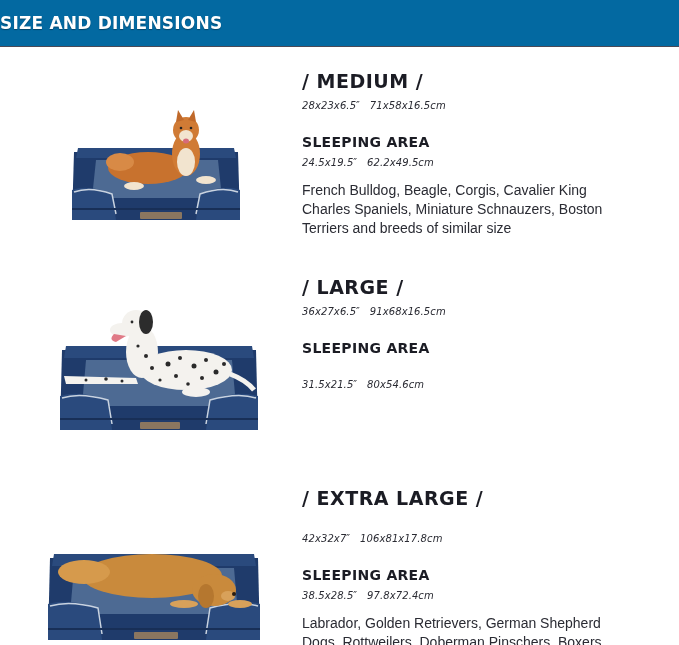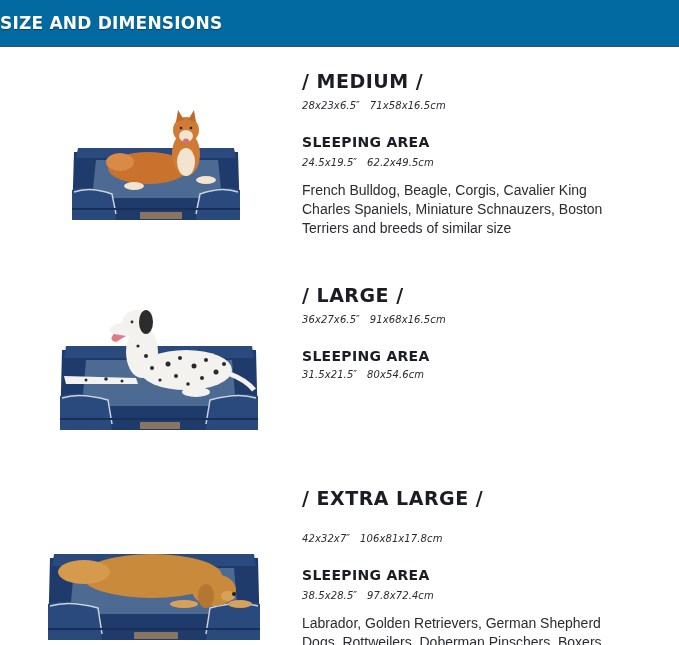--- a/index.html
+++ b/index.html
@@ -95,25 +95,25 @@
           <circle cx="96" cy="62" r="2"></circle>
           <circle cx="30" cy="74" r="1.5"></circle>
         <circle cx="50" cy="73" r="1.8"></circle>
           <circle cx="66" cy="75" r="1.5"></circle>
           <circle cx="132" cy="78" r="1.8"></circle>
           <circle cx="104" cy="74" r="1.6"></circle>
         <circle cx="76" cy="16" r="1.4"></circle>
       </g>
     </svg>
   </div>
-  <div class="text-block" style="top:32px;">
+  <div class="text-block" style="top:24px;">
     <div class="size-name">/ LARGE /</div>
     <div class="dims" style="white-space:pre;">36x27x6.5″   91x68x16.5cm</div>
     <div class="sleep-label">SLEEPING AREA</div>
-    <div class="dims" style="white-space:pre;margin-top:0;">31.5x21.5″   80x54.6cm</div>
+    <div class="dims" style="white-space:pre;margin-top:18px;">31.5x21.5″   80x54.6cm</div>
   </div>
 </div>
 
 <div class="section" style="top:462px;height:183px;">
   <div class="img-box" style="left:44px;top:80px;width:220px;height:100px;">
     <svg width="220" height="100" viewBox="0 0 220 100">
       <path d="M6 16 L214 16 L216 98 L4 98 Z" fill="#1f3b6b"></path>
       <path d="M10 12 L210 12 L212 24 L8 24 Z" fill="#2a4a7d"></path>
       <path d="M30 26 L190 26 L194 72 L26 72 Z" fill="#4d6a93"></path>
       <path d="M4 62 Q24 56 54 66 L58 98 L4 98 Z" fill="#2a4a7d"></path>

